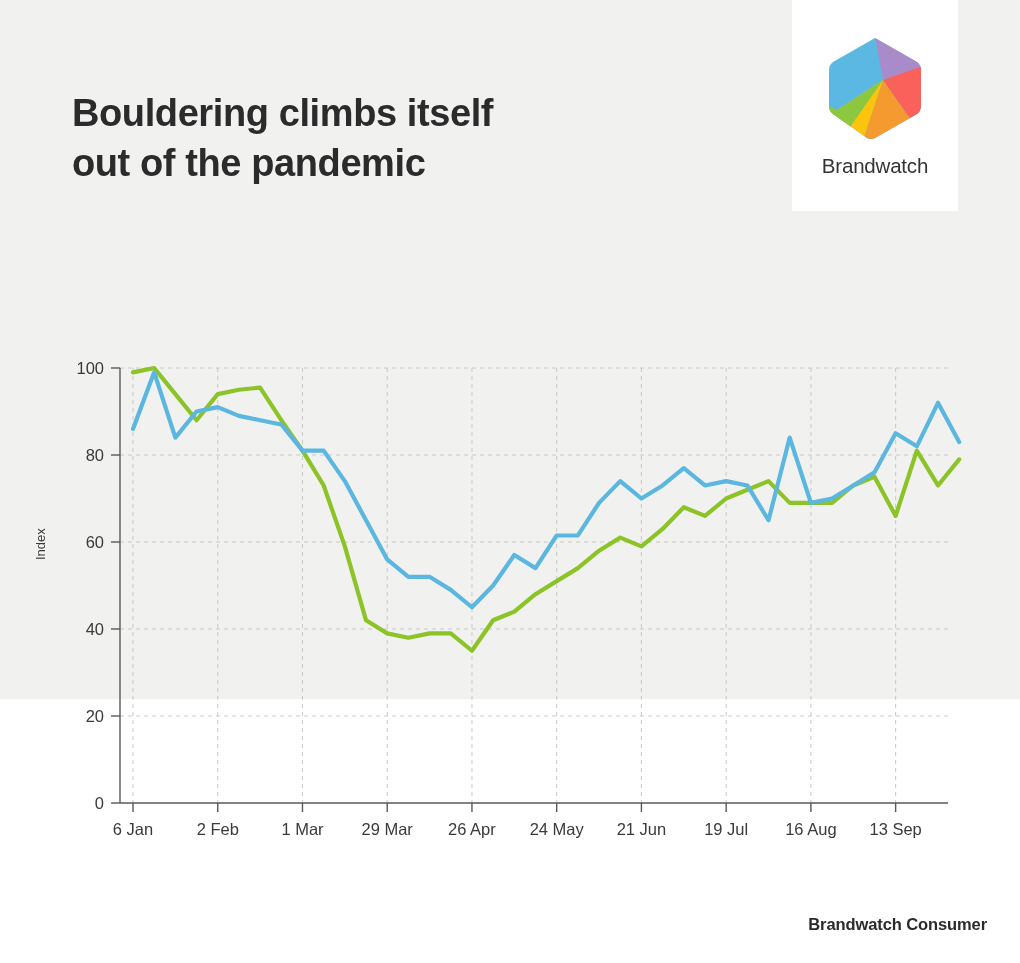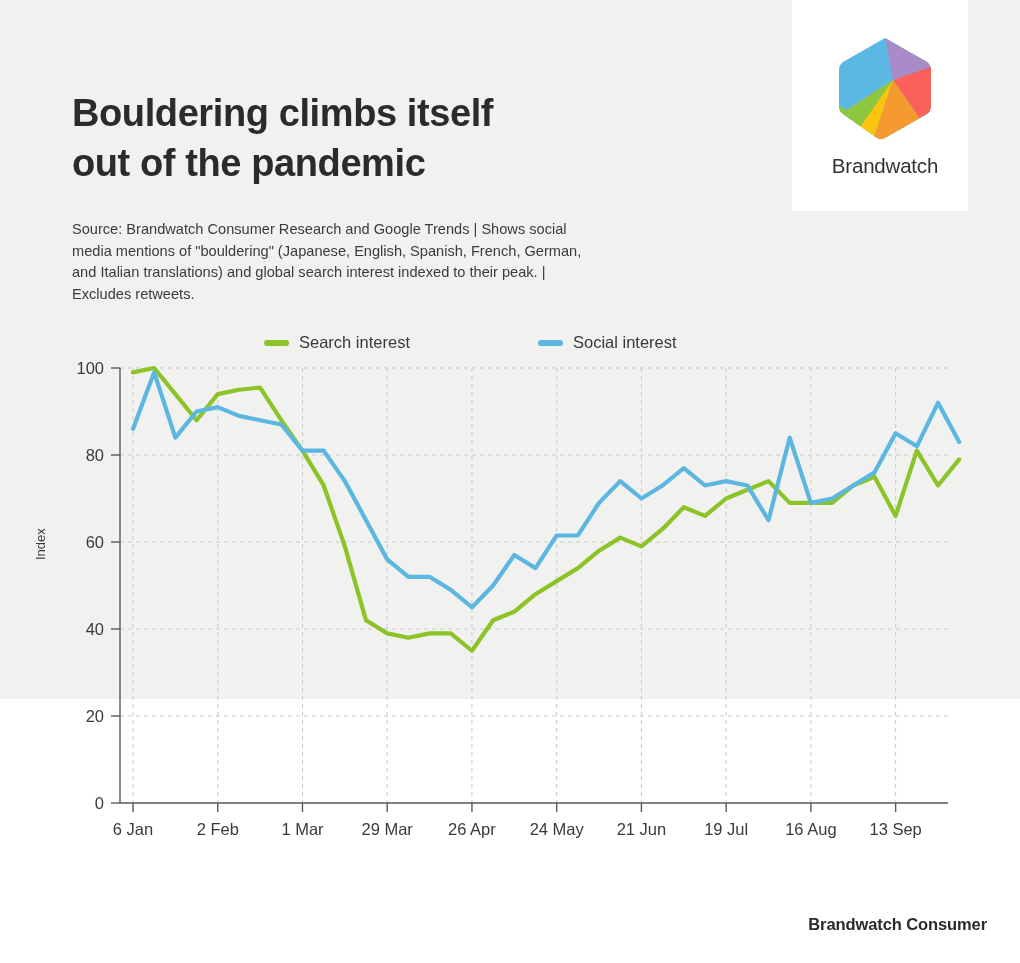--- a/index.html
+++ b/index.html
@@ -50,21 +50,20 @@
     position: absolute;
     left: 792px;
     top: 0;
     width: 166px;
     height: 211px;
     background: #ffffff;
     display: flex;
     flex-direction: column;
     align-items: center;
     justify-content: flex-start;
-    padding-left: 10px;
   }
   .logo-mark {
     margin-top: 36px;
     width: 100px;
     height: 104px;
   }
   .logo-word {
     margin-top: 14px;
     font-size: 20.5px;
     color: #333333;
@@ -153,51 +152,40 @@
 </head>
 <body>
 
 <div id="root">
 
   <div class="headline">
     <span class="line">Bouldering climbs itself</span>
     <span class="line">out of the pandemic</span>
   </div>
 
-  <div class="source">Source: Brandwatch Consumer Research and Google Trends | Shows social media mentions of "bouldering" (Japanese, English, Spanish, French, German, and Italian translations) and global search interest indexed to their peak. | Excludes retweets.</div>
 
   <div class="logo-card">
     <svg class="logo-mark" viewBox="0 0 100 104">
       <defs>
         <clipPath id="hexclip">
           <path d="M50 2 L92 26 Q96 29 96 34 L96 70 Q96 75 92 78 L50 102 Q46 104 42 102 L8 78 Q4 75 4 70 L4 34 Q4 29 8 26 Z"></path>
         </clipPath>
       </defs>
       <g clip-path="url(#hexclip)">
         <rect x="0" y="0" width="100" height="104" fill="#5BB8E3"></rect>
         <polygon points="58,44 50,0 104,0 104,30" fill="#A98BC9"></polygon>
         <polygon points="58,44 104,28 104,78 86,84" fill="#F9615A"></polygon>
         <polygon points="58,44 86,84 72,104 38,104" fill="#F59A2E"></polygon>
         <polygon points="58,44 38,104 16,104 12,74" fill="#FCC40C"></polygon>
         <polygon points="58,44 12,74 -4,66 -4,104 16,104" fill="#8DC63F"></polygon>
       </g>
     </svg>
     <div class="logo-word">Brandwatch</div>
   </div>
 
-  <div class="legend">
-    <div class="legend-item">
-      <span class="legend-swatch" style="background:#8CC327"></span>
-      <span class="legend-label">Search interest</span>
-    </div>
-    <div class="legend-item">
-      <span class="legend-swatch" style="background:#5BB7E0"></span>
-      <span class="legend-label">Social interest</span>
-    </div>
-  </div>
 
   <div class="chart-wrap">
     <svg class="chart-svg" id="chart-svg" width="1020" height="884">
         <line x1="120" y1="716" x2="948" y2="716" stroke="#c9c9c9" stroke-width="1" stroke-dasharray="4 4"></line>
         <line x1="120" y1="629" x2="948" y2="629" stroke="#c9c9c9" stroke-width="1" stroke-dasharray="4 4"></line>
         <line x1="120" y1="542" x2="948" y2="542" stroke="#c9c9c9" stroke-width="1" stroke-dasharray="4 4"></line>
         <line x1="120" y1="455" x2="948" y2="455" stroke="#c9c9c9" stroke-width="1" stroke-dasharray="4 4"></line>
         <line x1="120" y1="368" x2="948" y2="368" stroke="#c9c9c9" stroke-width="1" stroke-dasharray="4 4"></line>
         <line x1="133" y1="368" x2="133" y2="803" stroke="#c9c9c9" stroke-width="1" stroke-dasharray="4 4"></line>
         <line x1="217.73684210526315" y1="368" x2="217.73684210526315" y2="803" stroke="#c9c9c9" stroke-width="1" stroke-dasharray="4 4"></line>

